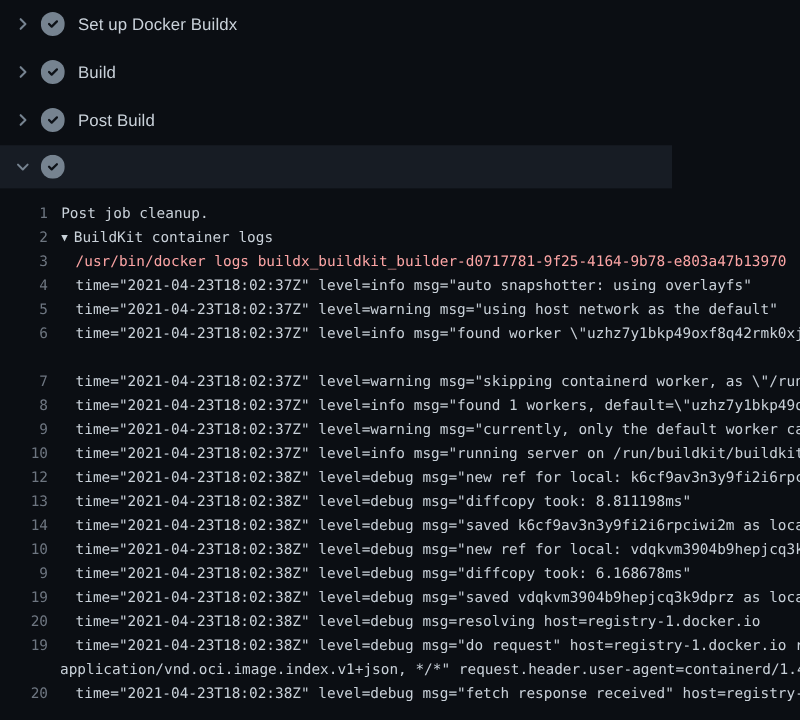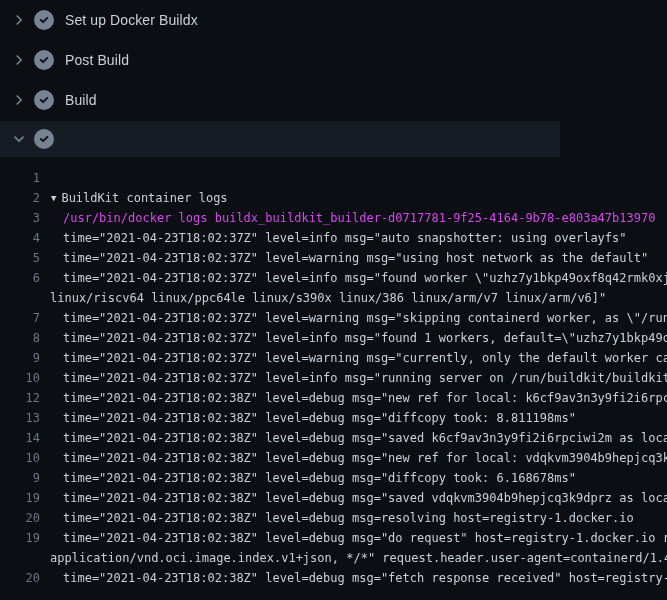--- a/index.html
+++ b/index.html
@@ -65,21 +65,21 @@
   .num {
     flex: 0 0 40px;
     width: 40px;
     text-align: right;
     color: #6e7681;
     cursor: pointer;
   }
   .txt { flex: 0 0 auto; }
   .t-plain   { padding-left: 11px; }
   .t-group   { padding-left: 11px; cursor: pointer; }
-  .t-command { padding-left: 23px; color: #d946ef; }
+  .t-command { padding-left: 23px; color: #fca5a5; }
   .t-log     { padding-left: 23px; }
   .t-wrap    { padding-left: 10px; }
   .tri {
     display: inline-block;
     font-size: 9px;
     vertical-align: 1px;
     padding-right: 5px;
     color: #c9d1d9;
   }
 </style>
@@ -99,50 +99,50 @@
         <span class="title">Set up Docker Buildx</span>
       </div>
       <div class="step">
         <span class="chev"><svg viewBox="0 0 16 16" width="16" height="16" fill="none">
             <path d="M6.2 4l4 4-4 4" stroke="#768390" stroke-width="1.7" stroke-linecap="round" stroke-linejoin="round"></path>
           </svg></span>
         <span class="check"><svg viewBox="0 0 16 16" width="20" height="20">
             <circle cx="8" cy="8" r="8" fill="#768390"></circle>
             <path d="M11.28 5.72a.75.75 0 0 1 0 1.06l-3.5 3.5a.75.75 0 0 1-1.06 0l-1.75-1.75a.75.75 0 1 1 1.06-1.06l1.22 1.22 2.97-2.97a.75.75 0 0 1 1.06 0z" fill="#0d1117"></path>
           </svg></span>
-        <span class="title">Post Build</span>
+        <span class="title">Build</span>
       </div>
       <div class="step">
         <span class="chev"><svg viewBox="0 0 16 16" width="16" height="16" fill="none">
             <path d="M6.2 4l4 4-4 4" stroke="#768390" stroke-width="1.7" stroke-linecap="round" stroke-linejoin="round"></path>
           </svg></span>
         <span class="check"><svg viewBox="0 0 16 16" width="20" height="20">
             <circle cx="8" cy="8" r="8" fill="#768390"></circle>
             <path d="M11.28 5.72a.75.75 0 0 1 0 1.06l-3.5 3.5a.75.75 0 0 1-1.06 0l-1.75-1.75a.75.75 0 1 1 1.06-1.06l1.22 1.22 2.97-2.97a.75.75 0 0 1 1.06 0z" fill="#0d1117"></path>
           </svg></span>
-        <span class="title">Build</span>
+        <span class="title">Post Build</span>
       </div>
       <div class="step expanded">
         <span class="chev"><svg viewBox="0 0 16 16" width="16" height="16" fill="none">
             <path d="M4 6.2l4 4 4-4" stroke="#768390" stroke-width="1.7" stroke-linecap="round" stroke-linejoin="round"></path>
           </svg></span>
         <span class="check"><svg viewBox="0 0 16 16" width="20" height="20">
             <circle cx="8" cy="8" r="8" fill="#768390"></circle>
             <path d="M11.28 5.72a.75.75 0 0 1 0 1.06l-3.5 3.5a.75.75 0 0 1-1.06 0l-1.75-1.75a.75.75 0 1 1 1.06-1.06l1.22 1.22 2.97-2.97a.75.75 0 0 1 1.06 0z" fill="#0d1117"></path>
           </svg></span>
       </div>
     </div>
   <div id="log">
-      <div class="row"><span class="num">1</span></div>
+      <div class="row"><span class="num">1</span><span class="txt t-plain">Post job cleanup.</span></div>
       <div class="row"><span class="num">2</span><span class="txt t-group"><span class="tri">▼</span><span>BuildKit container logs</span></span></div>
       <div class="row"><span class="num">3</span><span class="txt t-command">/usr/bin/docker logs buildx_buildkit_builder-d0717781-9f25-4164-9b78-e803a47b13970</span></div>
       <div class="row"><span class="num">4</span><span class="txt t-log">time="2021-04-23T18:02:37Z" level=info msg="auto snapshotter: using overlayfs"</span></div>
       <div class="row"><span class="num">5</span><span class="txt t-log">time="2021-04-23T18:02:37Z" level=warning msg="using host network as the default"</span></div>
       <div class="row"><span class="num">6</span><span class="txt t-log">time="2021-04-23T18:02:37Z" level=info msg="found worker \"uzhz7y1bkp49oxf8q42rmk0xjd\", labels=map[org.mobyproject.buildkit.worker.executor:oci], platforms=[linux/amd64</span></div>
-      <div class="row"><span class="num"></span><span class="txt t-wrap">linux/riscv64 linux/ppc64le linux/s390x linux/386 linux/arm/v7 linux/arm/v6]"</span></div>
+      <div class="row"><span class="num"></span></div>
       <div class="row"><span class="num">7</span><span class="txt t-log">time="2021-04-23T18:02:37Z" level=warning msg="skipping containerd worker, as \"/run/containerd/containerd.sock\" does not exist"</span></div>
       <div class="row"><span class="num">8</span><span class="txt t-log">time="2021-04-23T18:02:37Z" level=info msg="found 1 workers, default=\"uzhz7y1bkp49oxf8q42rmk0xjd\""</span></div>
       <div class="row"><span class="num">9</span><span class="txt t-log">time="2021-04-23T18:02:37Z" level=warning msg="currently, only the default worker can be used."</span></div>
       <div class="row"><span class="num">10</span><span class="txt t-log">time="2021-04-23T18:02:37Z" level=info msg="running server on /run/buildkit/buildkitd.sock"</span></div>
       <div class="row"><span class="num">12</span><span class="txt t-log">time="2021-04-23T18:02:38Z" level=debug msg="new ref for local: k6cf9av3n3y9fi2i6rpciwi2m"</span></div>
       <div class="row"><span class="num">13</span><span class="txt t-log">time="2021-04-23T18:02:38Z" level=debug msg="diffcopy took: 8.811198ms"</span></div>
       <div class="row"><span class="num">14</span><span class="txt t-log">time="2021-04-23T18:02:38Z" level=debug msg="saved k6cf9av3n3y9fi2i6rpciwi2m as local.sharedKey:dockerfile:dockerfile:"</span></div>
       <div class="row"><span class="num">10</span><span class="txt t-log">time="2021-04-23T18:02:38Z" level=debug msg="new ref for local: vdqkvm3904b9hepjcq3k9dprz"</span></div>
       <div class="row"><span class="num">9</span><span class="txt t-log">time="2021-04-23T18:02:38Z" level=debug msg="diffcopy took: 6.168678ms"</span></div>
       <div class="row"><span class="num">19</span><span class="txt t-log">time="2021-04-23T18:02:38Z" level=debug msg="saved vdqkvm3904b9hepjcq3k9dprz as local.sharedKey:context:context:"</span></div>

